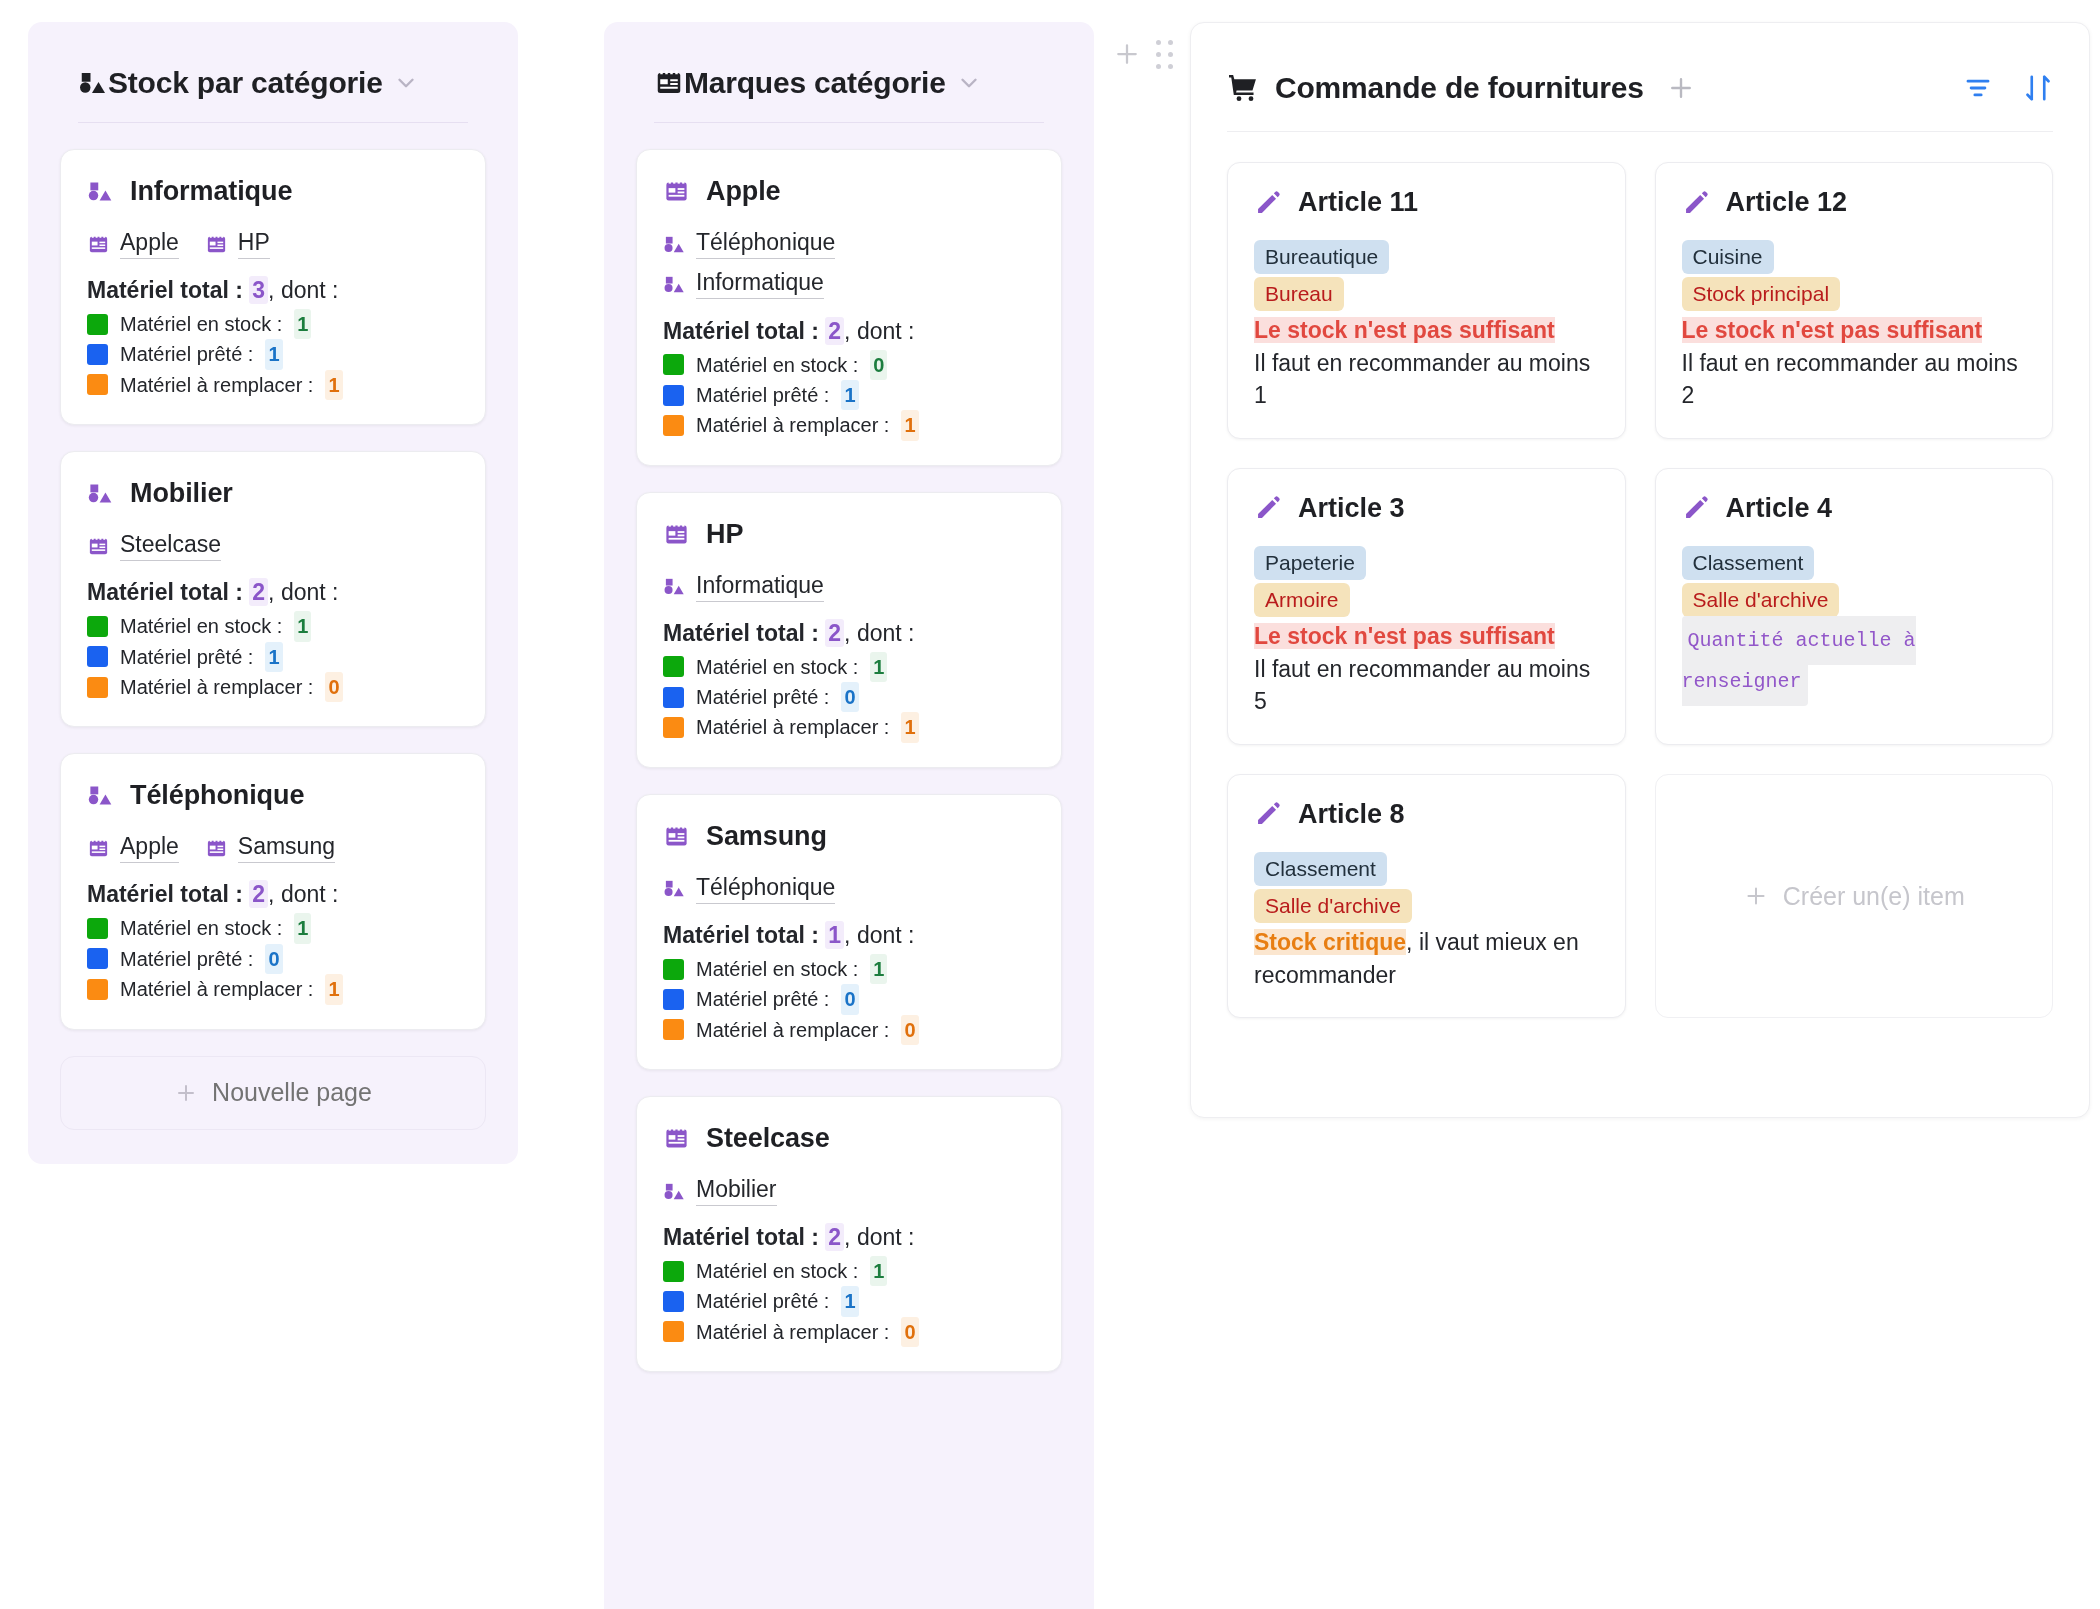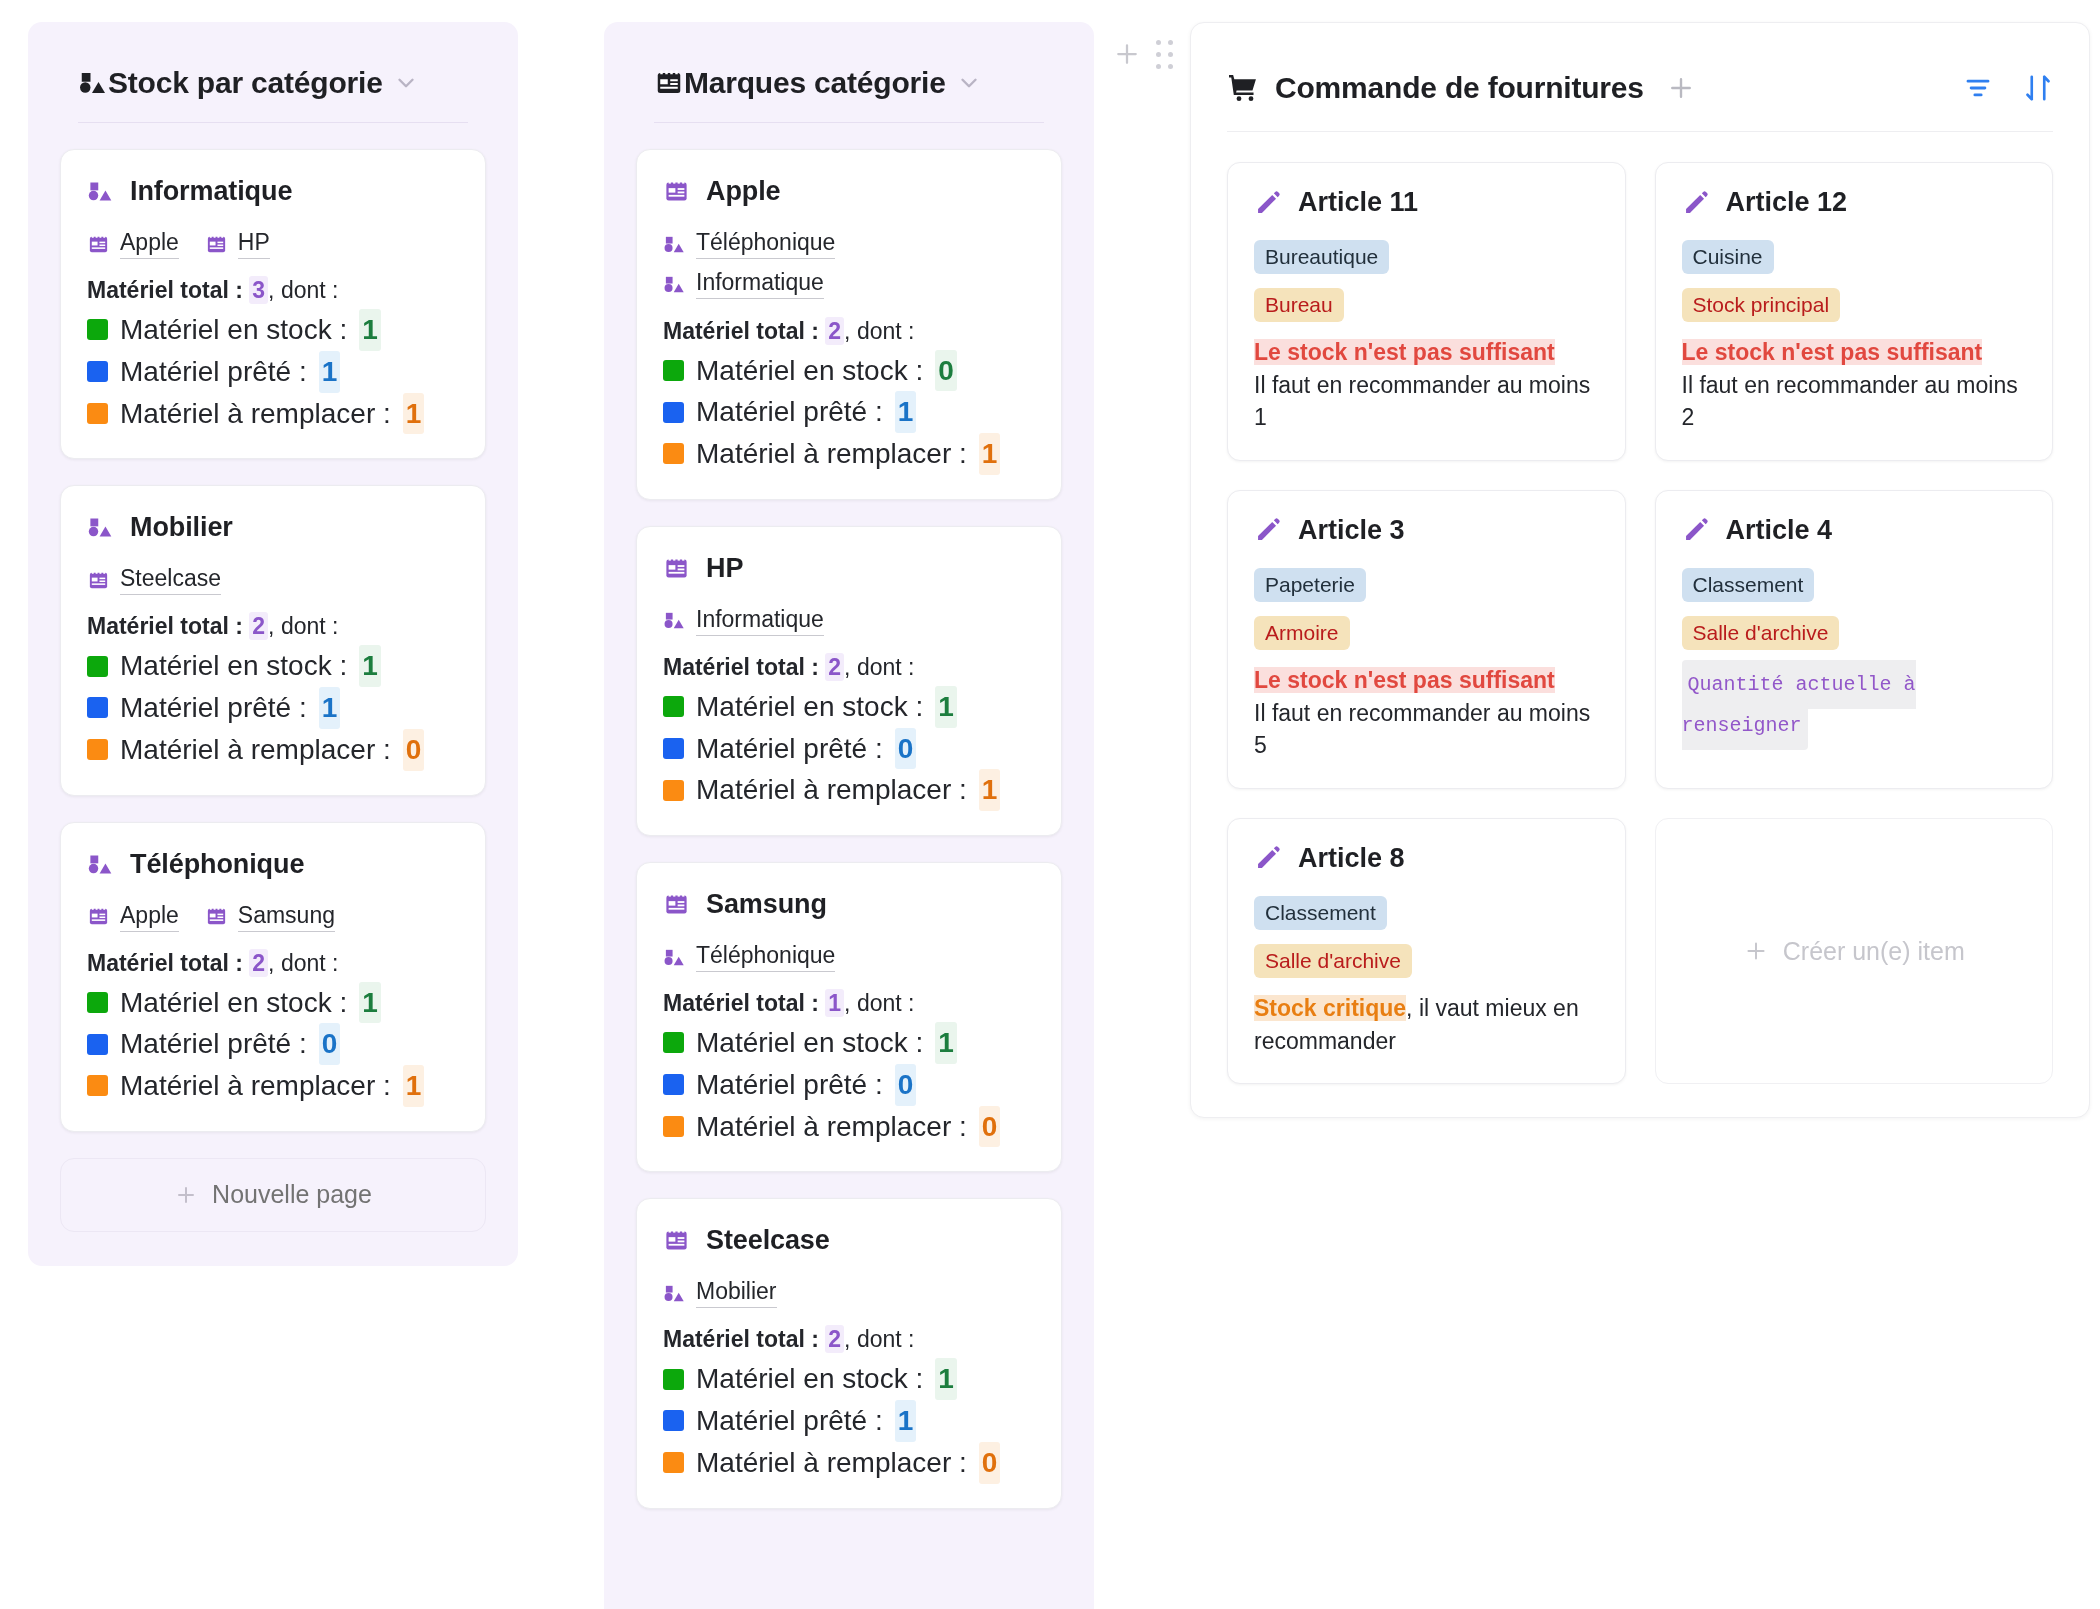--- a/index.html
+++ b/index.html
@@ -46,21 +46,21 @@
   .rel-row { display: flex; align-items: center; gap: 26px; flex-wrap: wrap; margin-bottom: 8px; }
   .rel { display: inline-flex; align-items: center; gap: 10px; }
   .rel .rel-txt {
     font-size: 23px; color: #24262b;
     border-bottom: 1.5px solid #c9c9cf; padding-bottom: 2px;
   }
 
   .stats { margin-top: 18px; }
   .stat-total { font-size: 23px; color: #24262b; margin-bottom: 5px; }
   .stat-total b { font-weight: 700; }
-  .stat-line { display: flex; align-items: center; gap: 12px; font-size: 28px; color: #24262b; line-height: 1.42; }
+  .stat-line { display: flex; align-items: center; gap: 12px; font-size: 20px; color: #24262b; line-height: 1.42; }
   .swatch { width: 21px; height: 21px; border-radius: 3px; flex: 0 0 auto; }
   .sw-green { background: #0ca80c; }
   .sw-blue  { background: #1a62f0; }
   .sw-orange{ background: #fb8b12; }
 
   .num { padding: 1px 3px; border-radius: 3px; font-weight: 700; }
   .n-purple { color: #8b56c9; background: #f3ecfb; }
   .n-green  { color: #1c7d3e; background: #eaf5ed; }
   .n-blue   { color: #1a73c7; background: #e4f1fb; }
   .n-orange { color: #e0700c; background: #fdf0e2; }
@@ -108,21 +108,21 @@
   }
   .item-card {
     background: #fff; border: 1px solid #ececf0; border-radius: 13px;
     box-shadow: 0 1px 3px rgba(16,16,24,.05);
     padding: 24px 26px 26px 26px;
     min-height: 238px;
   }
   .item-head { display: flex; align-items: center; gap: 16px; margin-bottom: 22px; }
   .item-title { font-size: 27px; font-weight: 700; color: #1f2024; }
 
-  .pill { display: inline-block; font-size: 21px; padding: 5px 11px; border-radius: 6px; margin-bottom: 14px; }
+  .pill { display: inline-block; font-size: 21px; padding: 5px 11px; border-radius: 6px; margin-bottom: 3px; }
   .pill-blue { background: #cfe0f0; color: #22303c; }
   .pill-yellow { background: #f5e3bb; color: #b91c1c; }
 
   .alert-red { display:inline; font-size: 23px; font-weight: 700; color: #e1483f; background: #fbdfdd; }
   .alert-orange { display:inline; font-size: 23px; font-weight: 700; color: #e87e12; background: #fbe6cf; }
   .body-txt { font-size: 23px; color: #24262b; line-height: 1.42; }
   .mono-tag {
     display: inline; font-family: "Liberation Mono", monospace;
     font-size: 20px; color: #9257c9; background: #eeeef0;
     border-radius: 4px; padding: 13px 6px; line-height: 2.05;

